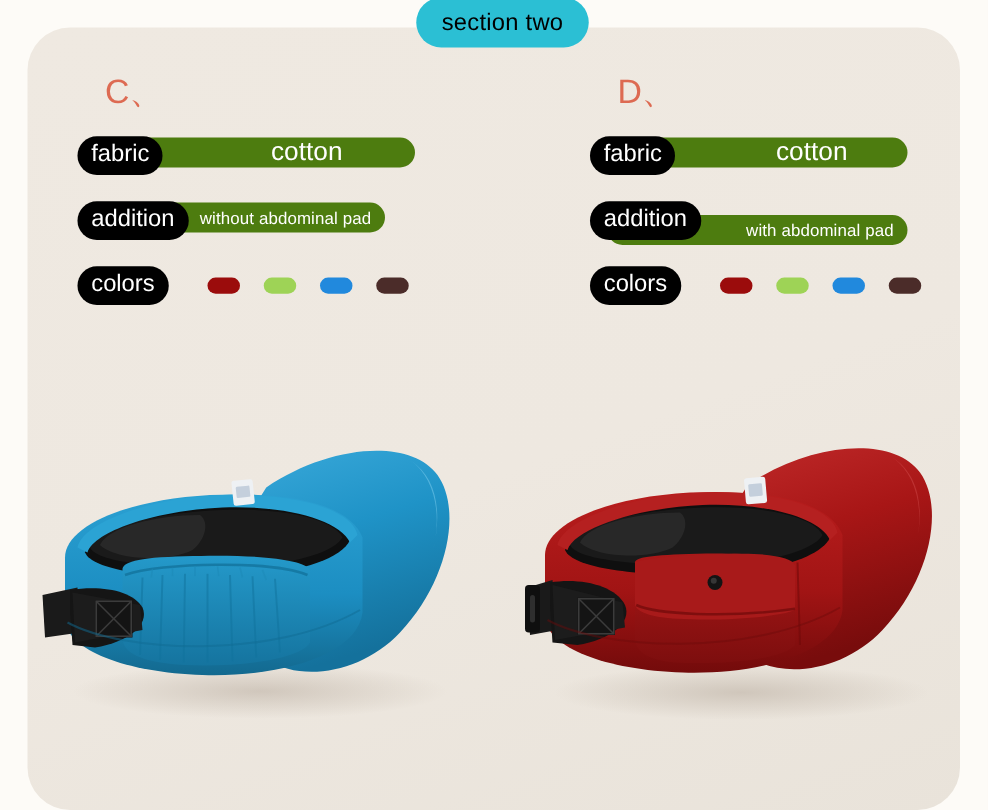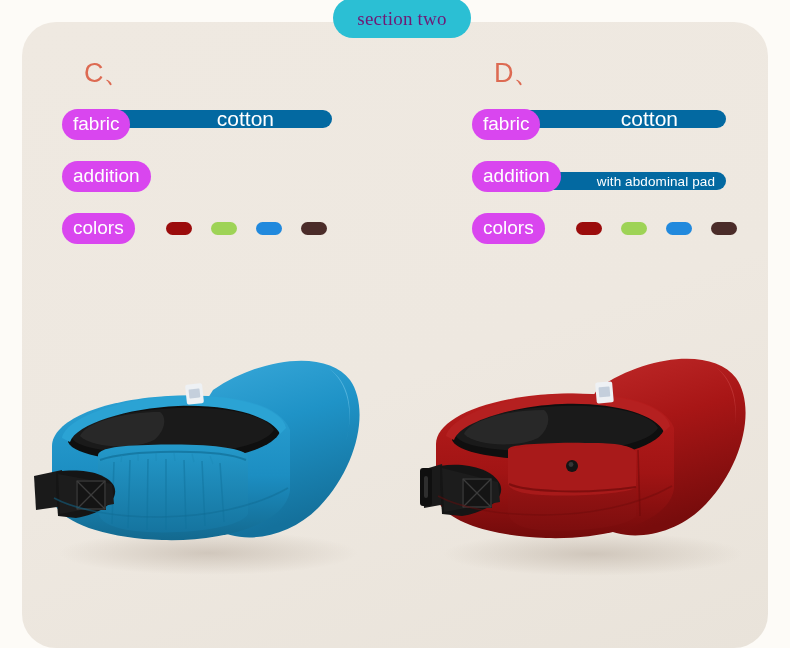--- a/index.html
+++ b/index.html
@@ -43,26 +43,25 @@
     width: 138px;
     height: 40px;
     background: #2bbfd4;
     border-radius: 20px;
     display: flex;
     align-items: center;
     justify-content: center;
     z-index: 40;
   }
   #section-badge .badge-text {
-    color: #701a75;
+    color: #000000;
     font-size: 19px;
     letter-spacing: .2px;
     white-space: nowrap;
     padding-top: 2px;
-    font-family: Liberation Serif, serif;
   }
 
   
   .column {
     position: absolute;
     top: 60px;
     width: 330px;
   }
   #column-c { left: 62px; }
   #column-d { left: 472px; }
@@ -79,22 +78,22 @@
   
   .spec-row {
     position: relative;
     height: 31px;
     margin-bottom: 21px;
   }
   .spec-bar {
     position: absolute;
     left: 14px;
     top: 1px;
-    height: 18px;
-    background: #0369a1;
+    height: 24px;
+    background: #4d7c0f;
     border-radius: 15px;
     display: flex;
     align-items: center;
     justify-content: flex-end;
     box-sizing: border-box;
   }
   .spec-bar .bar-value {
     color: #ffffff;
     white-space: nowrap;
   }
@@ -111,21 +110,21 @@
   }
   #column-d .spec-bar.fabric-bar { width: 240px; }
   #column-d .spec-bar.fabric-bar .bar-value { padding-right: 48px; }
   #column-d .spec-bar.addition-bar { width: 240px; margin-top: 10px; }
 
   .spec-key {
     position: absolute;
     left: 0;
     top: 0;
     height: 31px;
-    background: #d946ef;
+    background: #000000;
     border-radius: 16px;
     display: flex;
     align-items: center;
     justify-content: center;
     padding: 0 11px;
     box-sizing: border-box;
     z-index: 3;
   }
   .spec-key .key-text {
     color: #ffffff;
@@ -183,20 +182,23 @@
     <div class="spec-row">
       <div class="spec-bar fabric-bar">
         <span class="bar-value">cotton</span>
       </div>
       <div class="spec-key">
         <span class="key-text">fabric</span>
       </div>
     </div>
 
     <div class="spec-row">
+      <div class="spec-bar addition-bar">
+        <span class="bar-value">without abdominal pad</span>
+      </div>
       <div class="spec-key">
         <span class="key-text">addition</span>
       </div>
     </div>
 
     <div class="colors-row">
       <div class="spec-key">
         <span class="key-text">colors</span>
       </div>
       <div class="swatches">

